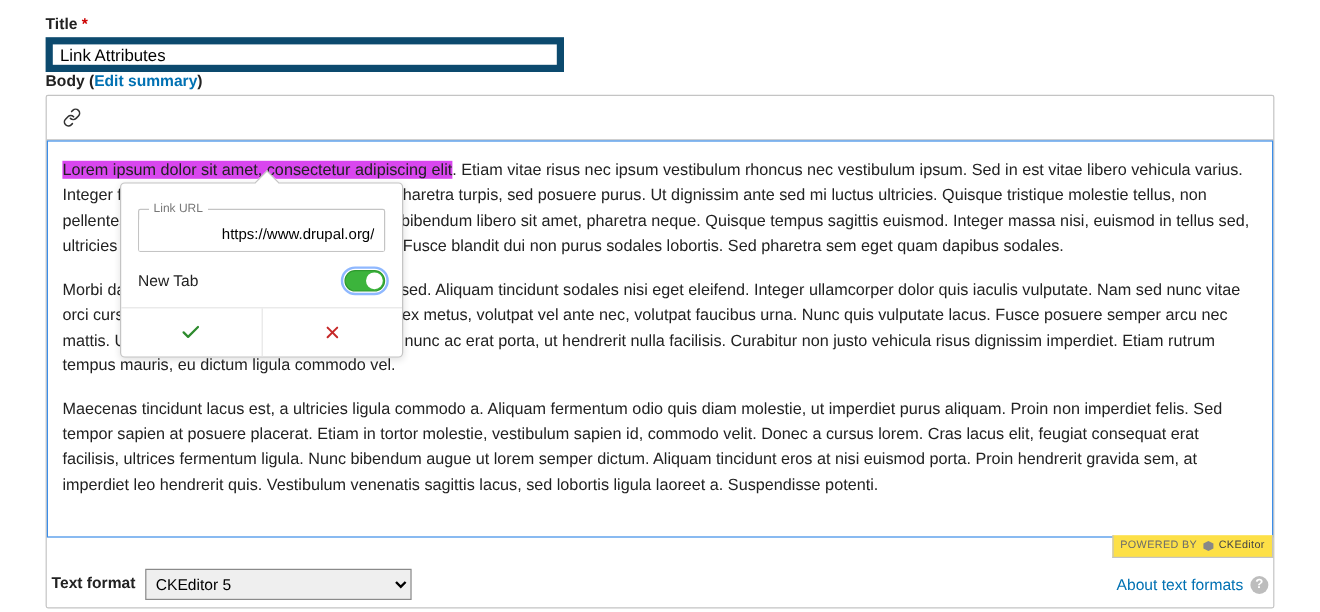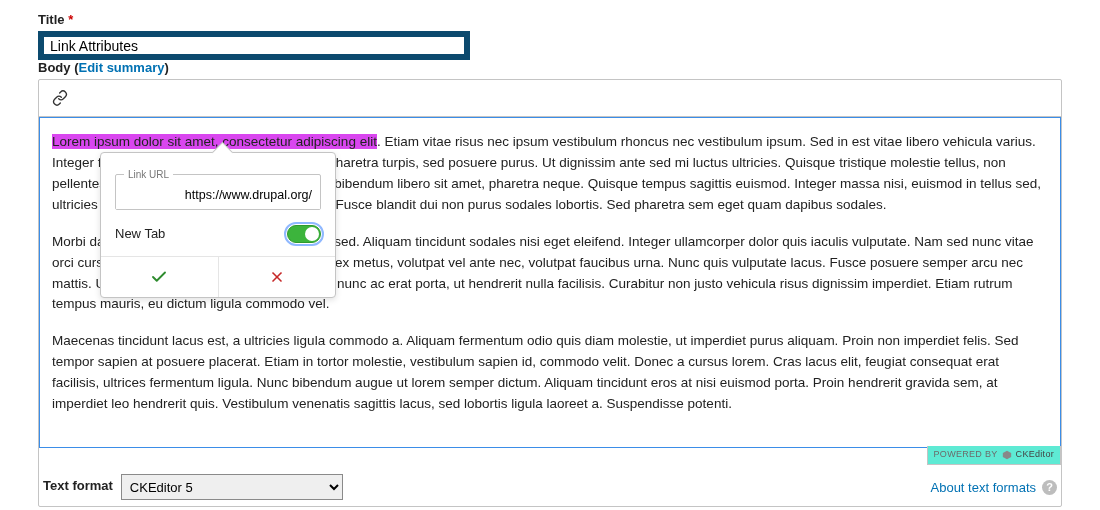--- a/index.html
+++ b/index.html
@@ -56,21 +56,21 @@
   .content-area p { margin: 0 0 16px 0; }
   .link-selected { background: #d946ef; }
   .powered-by {
     position: absolute;
     right: -1px; bottom: -18px;
     font-size: 9px;
     color: #6b6b6b;
     border: 1px solid #c4c4c4;
     border-top: none;
     padding: 2px 6px 2px 6px;
-    background: #5eead4;
+    background: #fde047;
     display: flex; align-items: center; gap: 4px;
     letter-spacing: 0.3px;
   }
   .powered-by .cklogo { width:10px; height:10px; display:inline-block; }
   .footer-row {
     display: flex;
     align-items: center;
     justify-content: space-between;
     margin-top: 20px;
     padding: 6px 4px;

